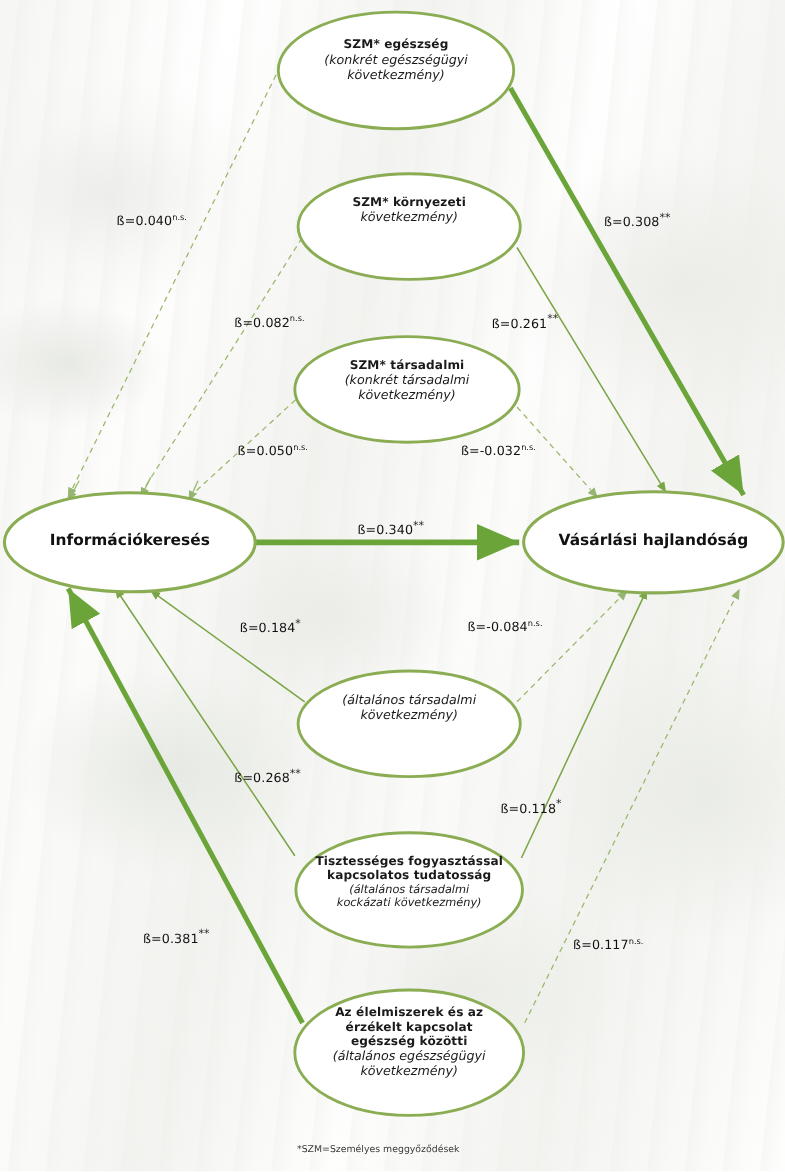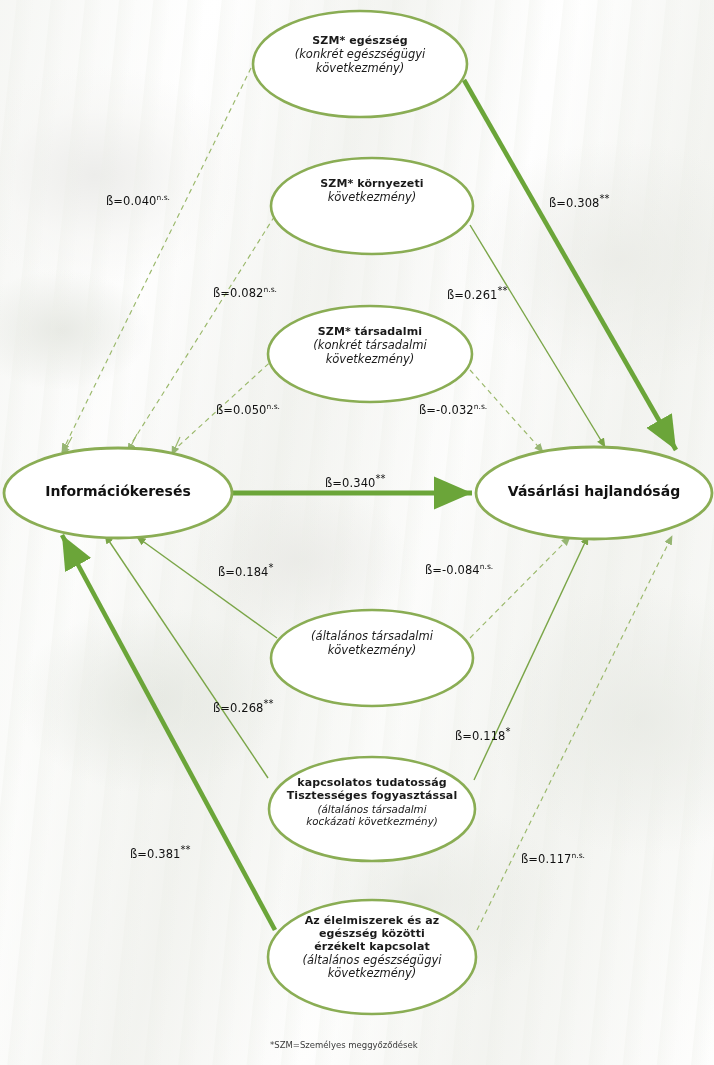--- a/index.html
+++ b/index.html
@@ -148,30 +148,30 @@
 <div class="node-text" style="left:480px;top:483px;width:228px;">
   <div class="node-main">Vásárlási hajlandóság</div>
 </div>
 
 <div class="node-text" style="left:247px;top:630px;width:250px;">
   <div class="t2">(általános társadalmi</div>
   <div class="t2">következmény)</div>
 </div>
 
 <div class="node-text" style="left:247px;top:777px;width:250px;">
+  <div class="t1 sm">Tisztességes fogyasztással</div>
   <div class="t1 sm">kapcsolatos tudatosság</div>
-  <div class="t1 sm">Tisztességes fogyasztással</div>
   <div class="t2 sm">(általános társadalmi</div>
   <div class="t2 sm">kockázati következmény)</div>
 </div>
 
 <div class="node-text" style="left:247px;top:915px;width:250px;">
   <div class="t1">Az élelmiszerek és az</div>
+  <div class="t1">érzékelt kapcsolat</div>
   <div class="t1">egészség közötti</div>
-  <div class="t1">érzékelt kapcsolat</div>
   <div class="t2">(általános egészségügyi</div>
   <div class="t2">következmény)</div>
 </div>
 
 <div class="coef" style="left:106px;top:193px;">
   <span>ß=0.040</span><sup>n.s.</sup>
 </div>
 
 <div class="coef" style="left:213px;top:285px;">
   <span>ß=0.082</span><sup>n.s.</sup>

